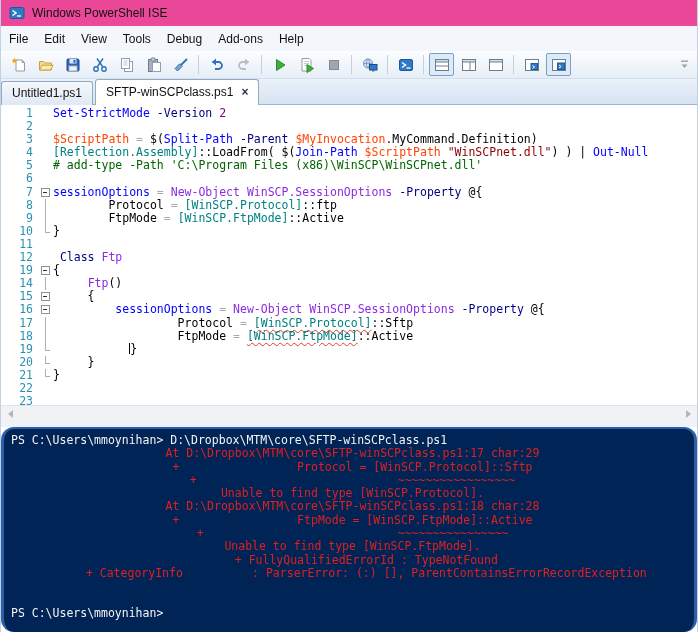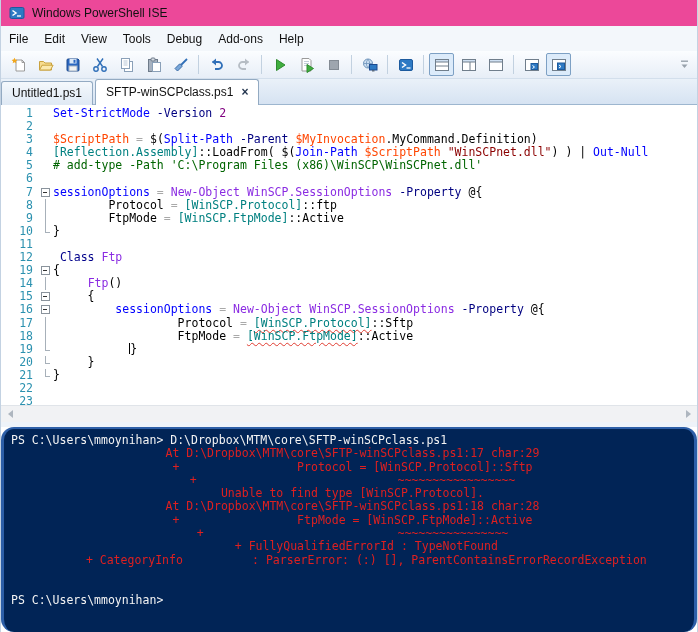--- a/index.html
+++ b/index.html
@@ -329,19 +329,20 @@
 
   <div class="console">
       <div class="cline white">PS C:\Users\mmoynihan&gt; D:\Dropbox\MTM\core\SFTP-winSCPclass.ps1</div>
       <div class="cline red">At D:\Dropbox\MTM\core\SFTP-winSCPclass.ps1:17 char:29</div>
       <div class="cline red">+                 Protocol = [WinSCP.Protocol]::Sftp</div>
       <div class="cline red">+                             ~~~~~~~~~~~~~~~~~</div>
       <div class="cline red">Unable to find type [WinSCP.Protocol].</div>
       <div class="cline red">At D:\Dropbox\MTM\core\SFTP-winSCPclass.ps1:18 char:28</div>
       <div class="cline red">+                 FtpMode = [WinSCP.FtpMode]::Active</div>
       <div class="cline red">+                            ~~~~~~~~~~~~~~~~</div>
+      <div class="cline red">Unable to find type [WinSCP.FtpMode].</div>
       <div class="cline red">    + FullyQualifiedErrorId : TypeNotFound</div>
       <div class="cline red">    + CategoryInfo          : ParserError: (:) [], ParentContainsErrorRecordException</div>
       <div class="cline white">&nbsp;</div>
       <div class="cline white">&nbsp;</div>
       <div class="cline white">PS C:\Users\mmoynihan&gt;</div>
     </div>
 </div>
 
 </body></html>

